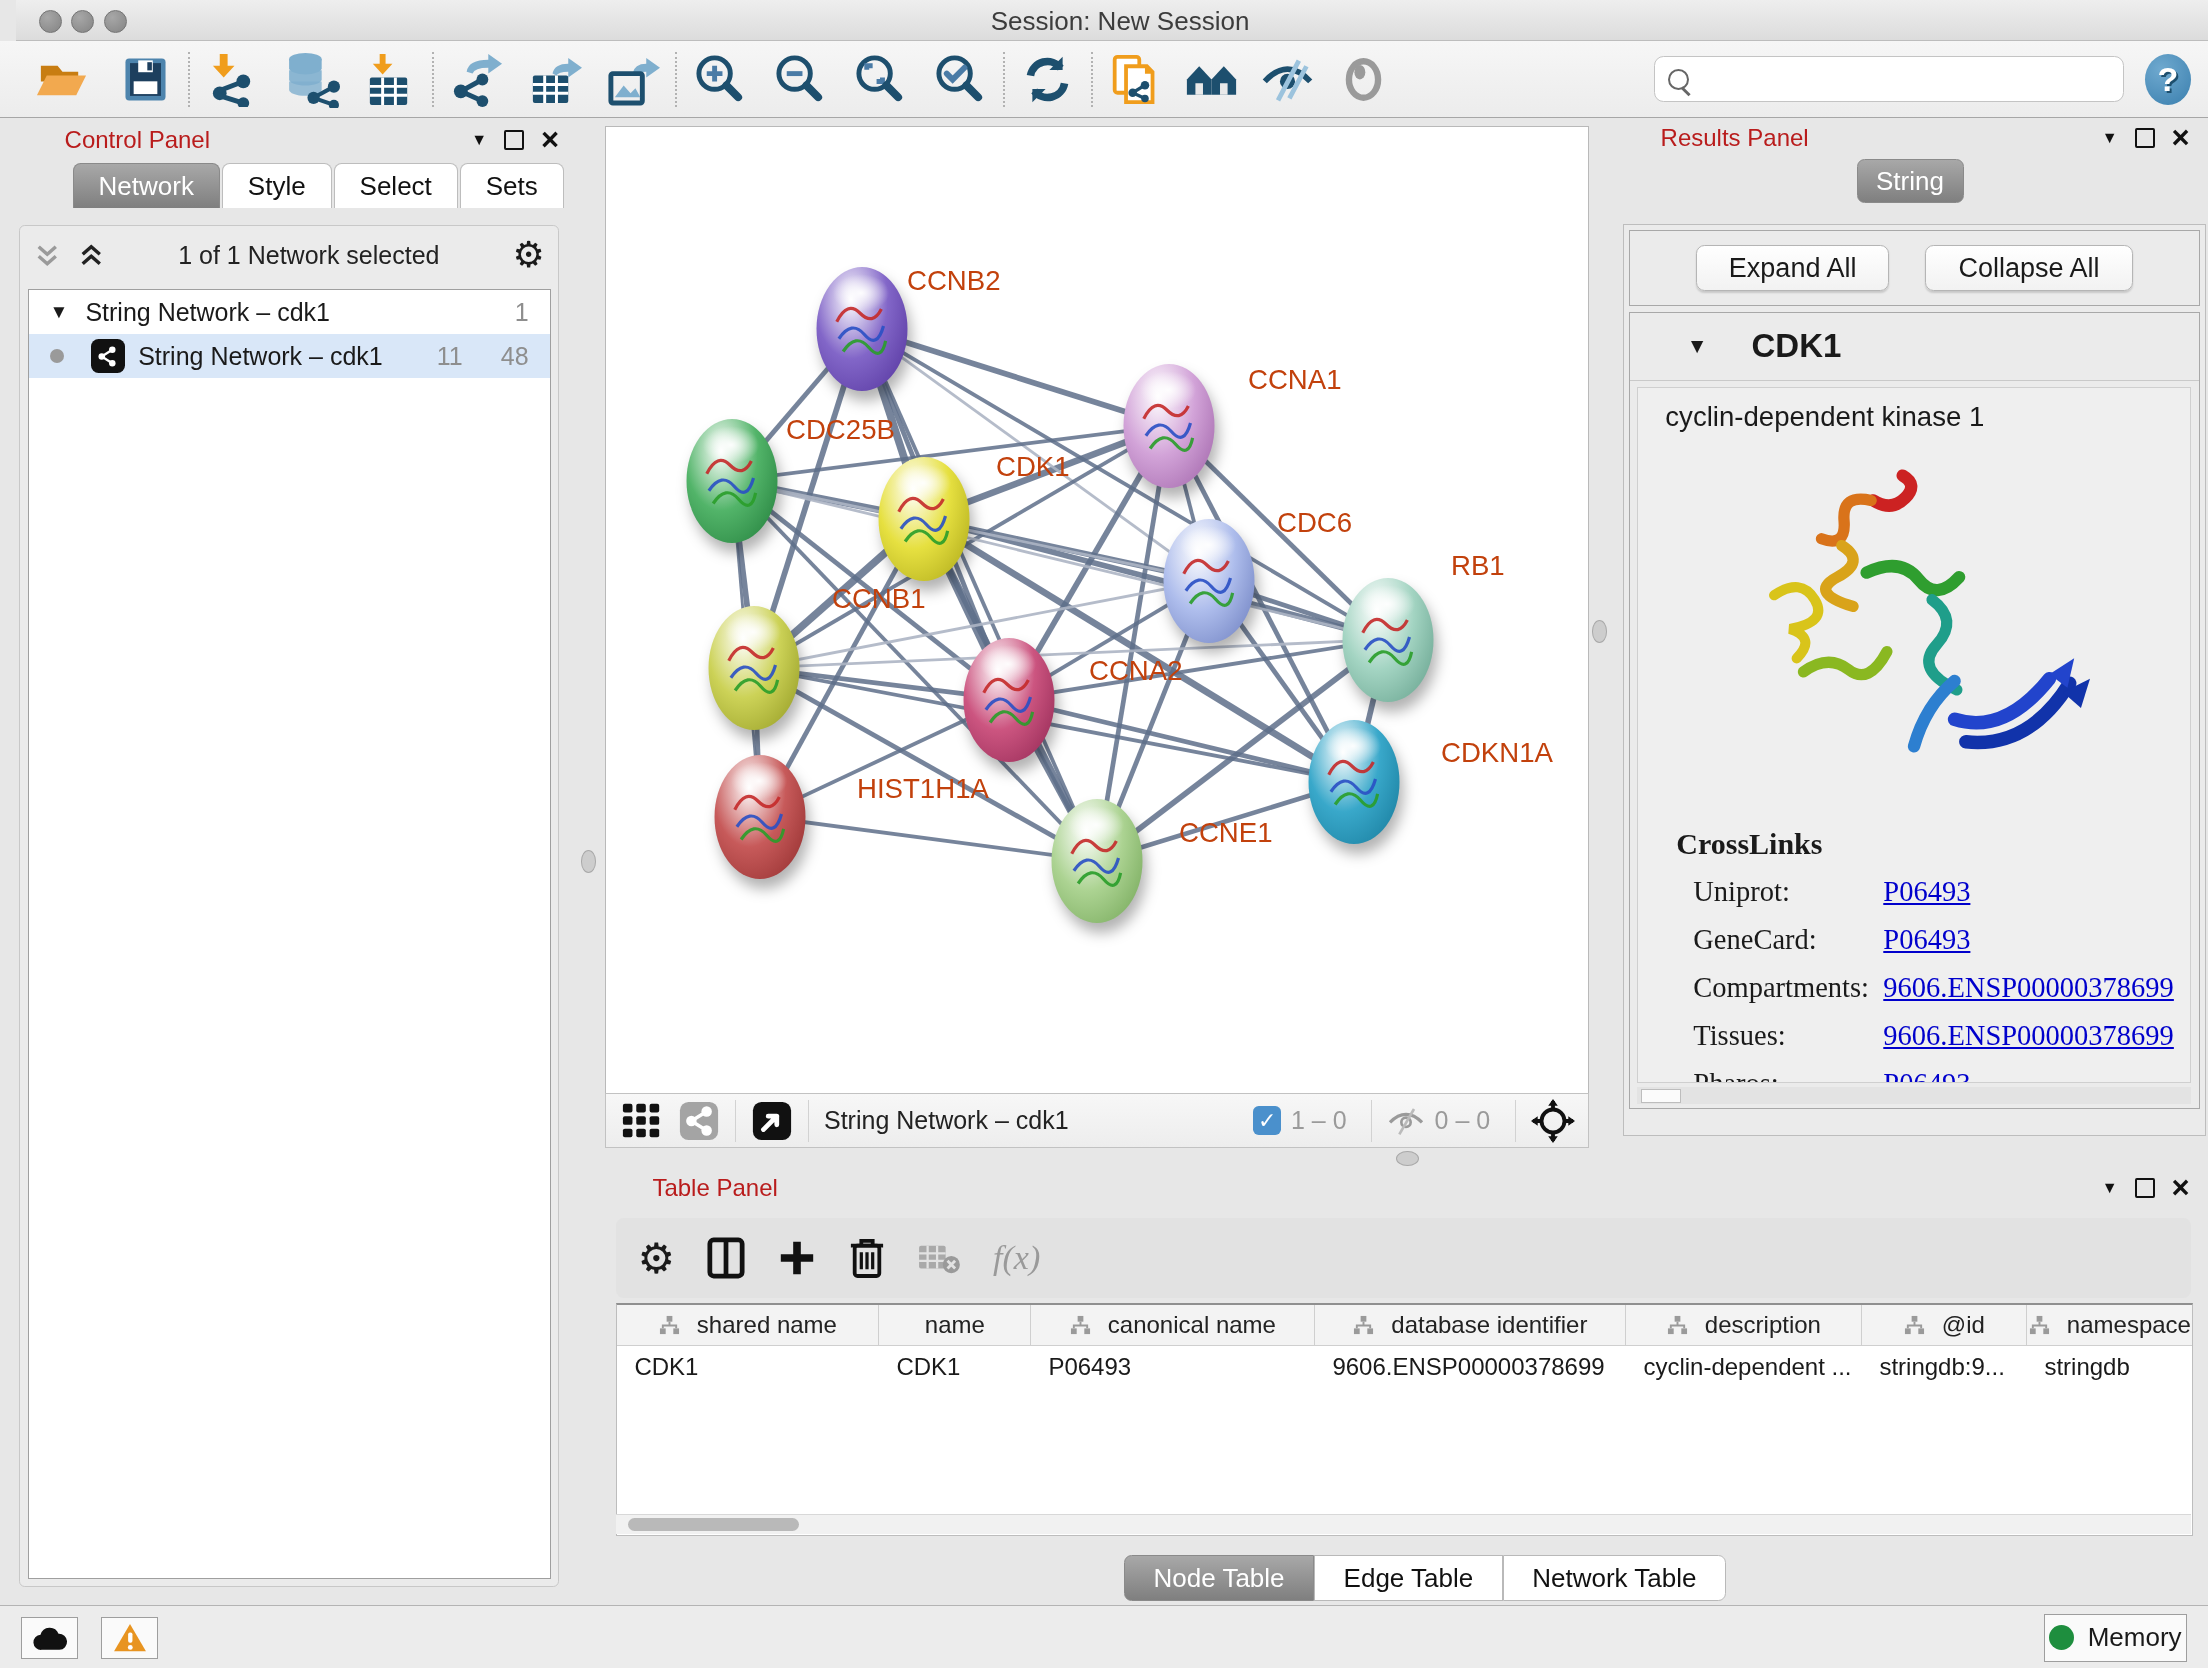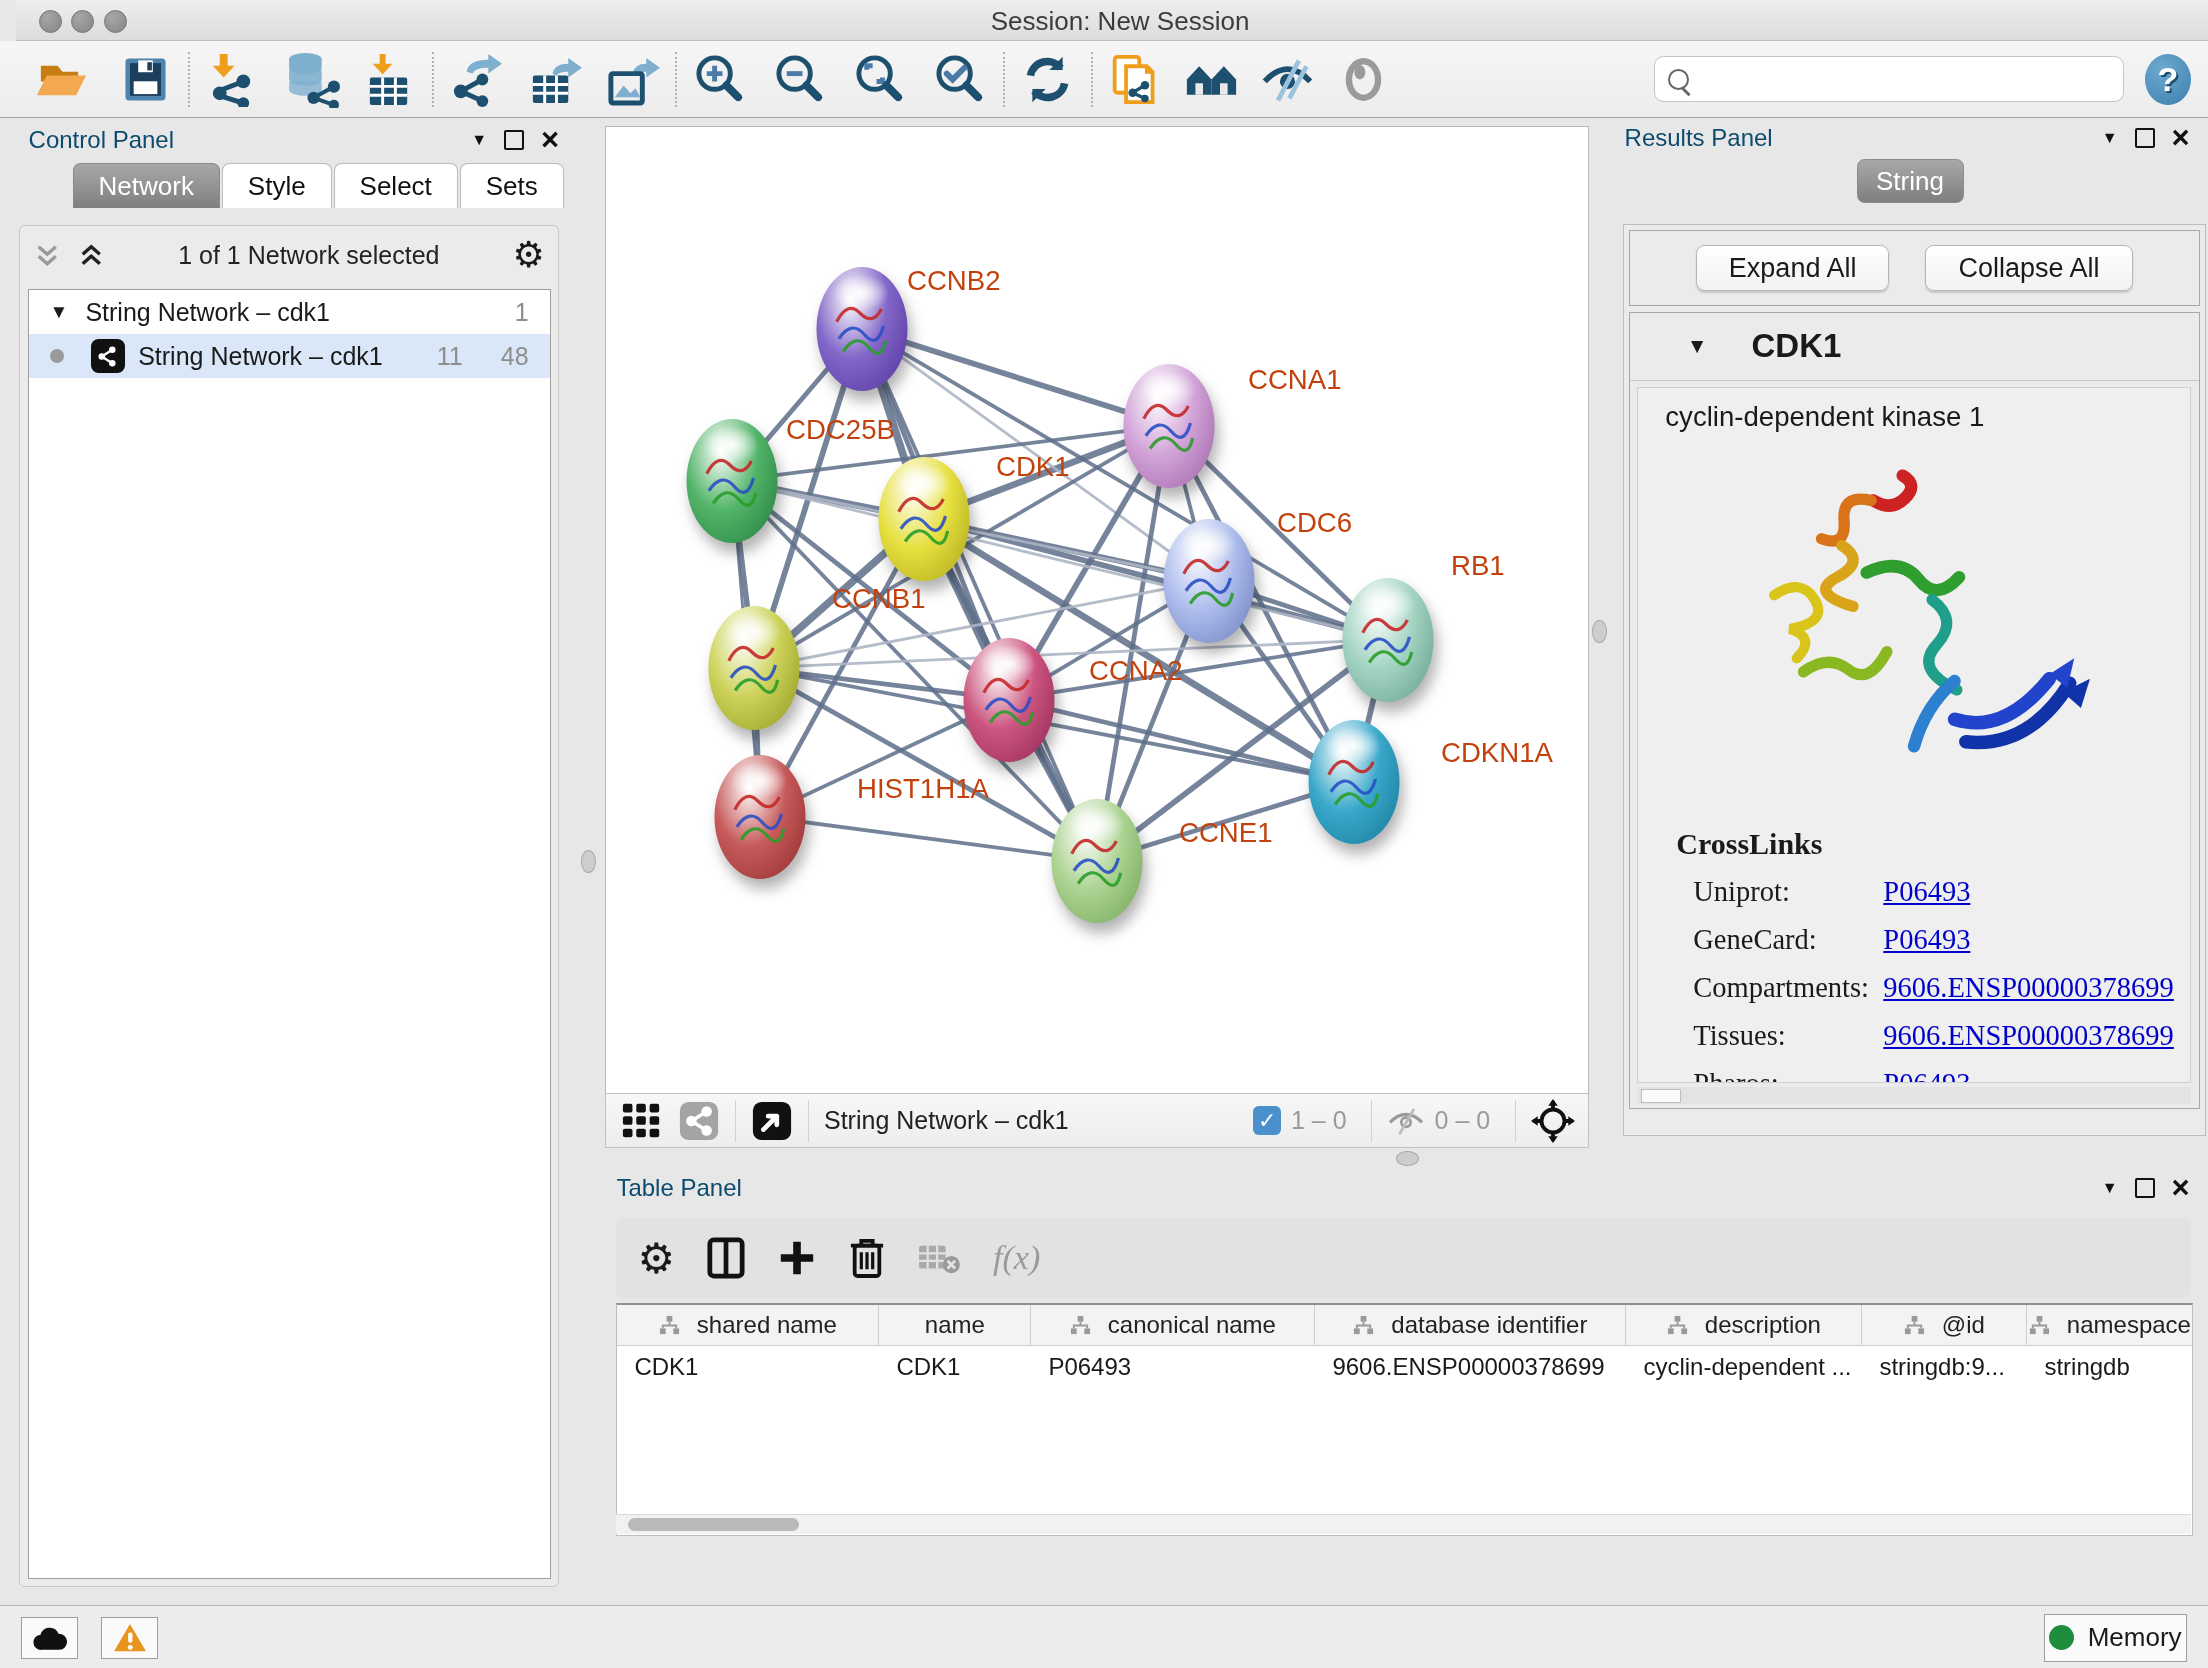--- a/index.html
+++ b/index.html
@@ -21,21 +21,21 @@
   .tsep{width:0;height:55px;border-left:2.9px dotted #b2b2b2;margin:0 13.3px;flex:0 0 auto;}
   .searchbox{margin-left:auto;width:468px;height:44px;background:#fff;border:1.9px solid #c4c4c4;
     border-radius:9.5px;display:flex;align-items:center;flex:0 0 auto;}
   .mag{width:17px;height:17px;border:2.9px solid #666;border-radius:50%;margin-left:13.3px;position:relative;}
   .mag::after{content:"";position:absolute;left:13.3px;top:15px;width:2.9px;height:10.5px;background:#666;transform:rotate(-45deg);}
   .helpbtn{width:46px;height:51px;border-radius:50%;margin:0 17px 0 21px;flex:0 0 auto;
     background:radial-gradient(circle at 35% 30%,#6fa9cf,#3a7fae);color:#fff;font-size:34px;
     font-weight:bold;display:flex;align-items:center;justify-content:center;
     text-shadow:1.9px 1.9px 0 #1d4f6e;}
   
-  .panel-title{font-size:24px;color:#0c4a6e;}
+  .panel-title{font-size:24px;color:#b91c1c;margin-left:36px;}
   .ph-icons{display:flex;align-items:center;gap:17px;}
   .ph-caret{font-size:16px;color:#111;}
   .ph-float{width:16px;height:16px;border:2.9px solid #111;border-radius:1.9px;}
   .ph-close{font-size:31px;font-weight:bold;line-height:19px;color:#111;}
   
   .control-panel{position:absolute;left:7.6px;top:122px;width:561px;height:1472px;}
   .cp-header{display:flex;justify-content:space-between;align-items:center;padding:3.8px 9.5px 0 21px;}
   .tabs-row{display:flex;margin:9.5px 0 0 65px;}
   .tab{height:44px;padding:0 25px;display:flex;align-items:center;justify-content:center;
     font-size:26px;background:#fff;border:1px solid #bdbdbd;border-bottom:none;
@@ -740,20 +740,25 @@
         <div class="td" style="width:284px">P06493</div>
         <div class="td" style="width:311px">9606.ENSP00000378699</div>
         <div class="td" style="width:236px">cyclin-dependent ...</div>
         <div class="td" style="width:165px">stringdb:9...</div>
         <div class="td" style="width:165px">stringdb</div>
       </div>
     </div>
     <div class="tp-hscroll">
       <div class="tp-hthumb"></div>
     </div>
+    <div class="tp-tabs">
+      <div class="tp-tab sel">Node Table</div>
+      <div class="tp-tab">Edge Table</div>
+      <div class="tp-tab">Network Table</div>
+    </div>
   </div>
 
   <div class="statusbar">
     <div class="sb-btn" style="left:21px">
       <svg width="36" height="25" viewBox="0 0 38 26">
           <path d="M10 25a8 8 0 0 1-1-16 10 10 0 0 1 19-1 7 7 0 0 1 1 17z" fill="#111"></path>
         </svg>
     </div>
     <div class="sb-btn" style="left:101px">
       <svg width="34" height="30" viewBox="0 0 36 32">

